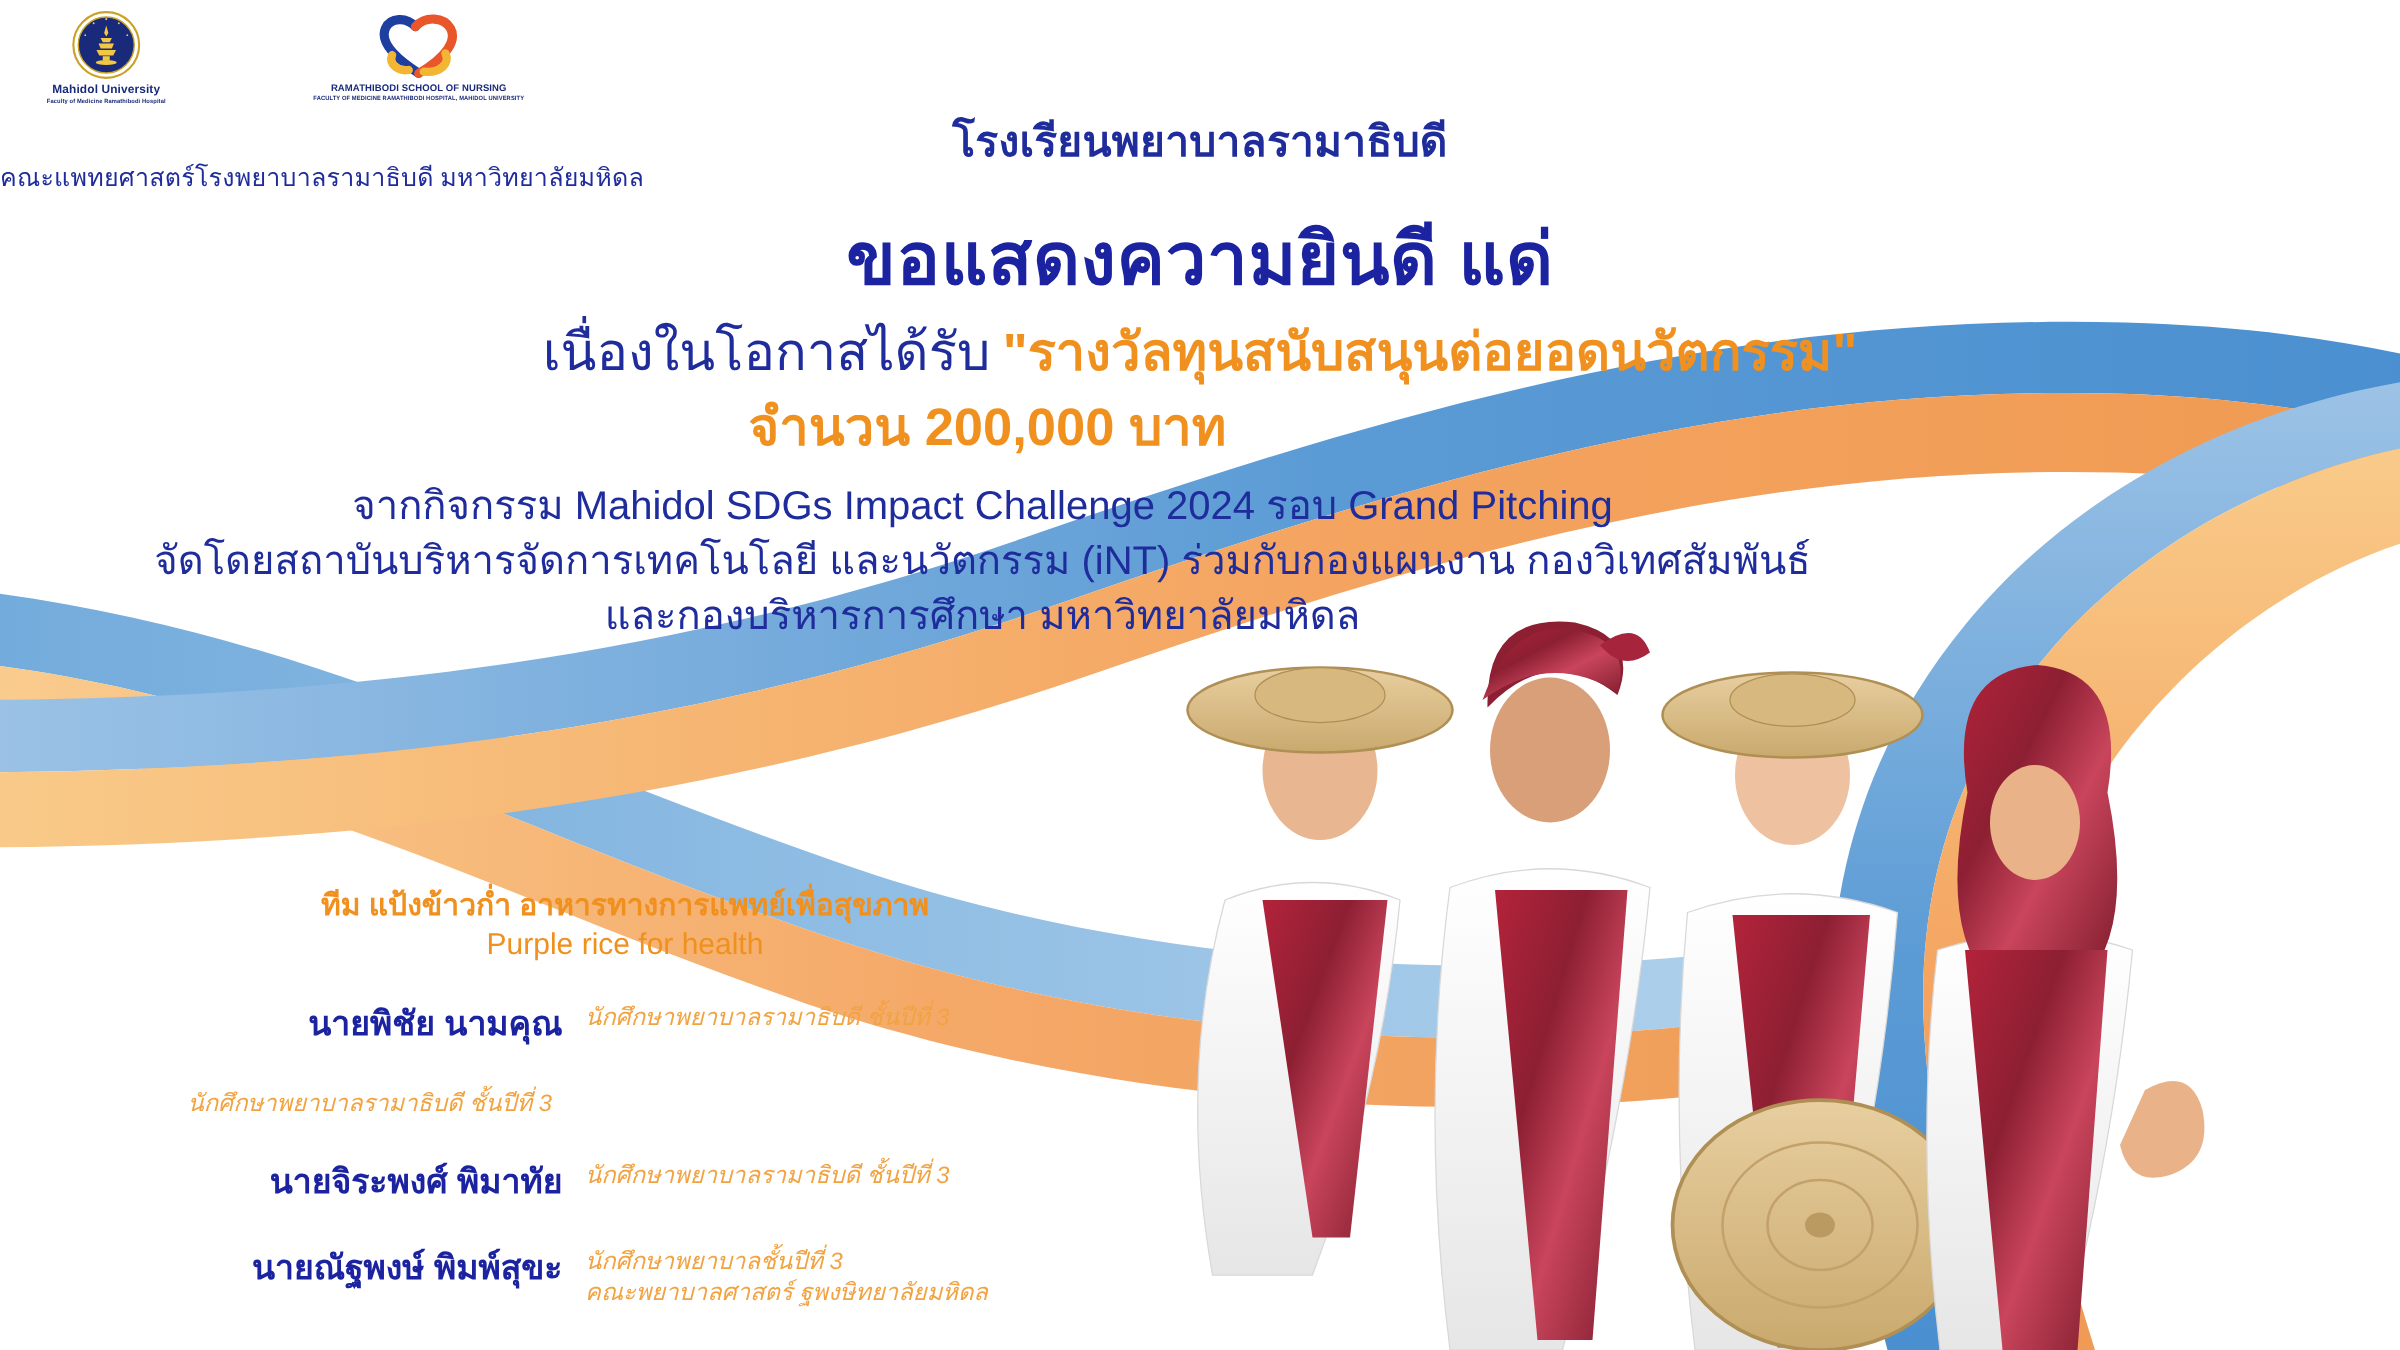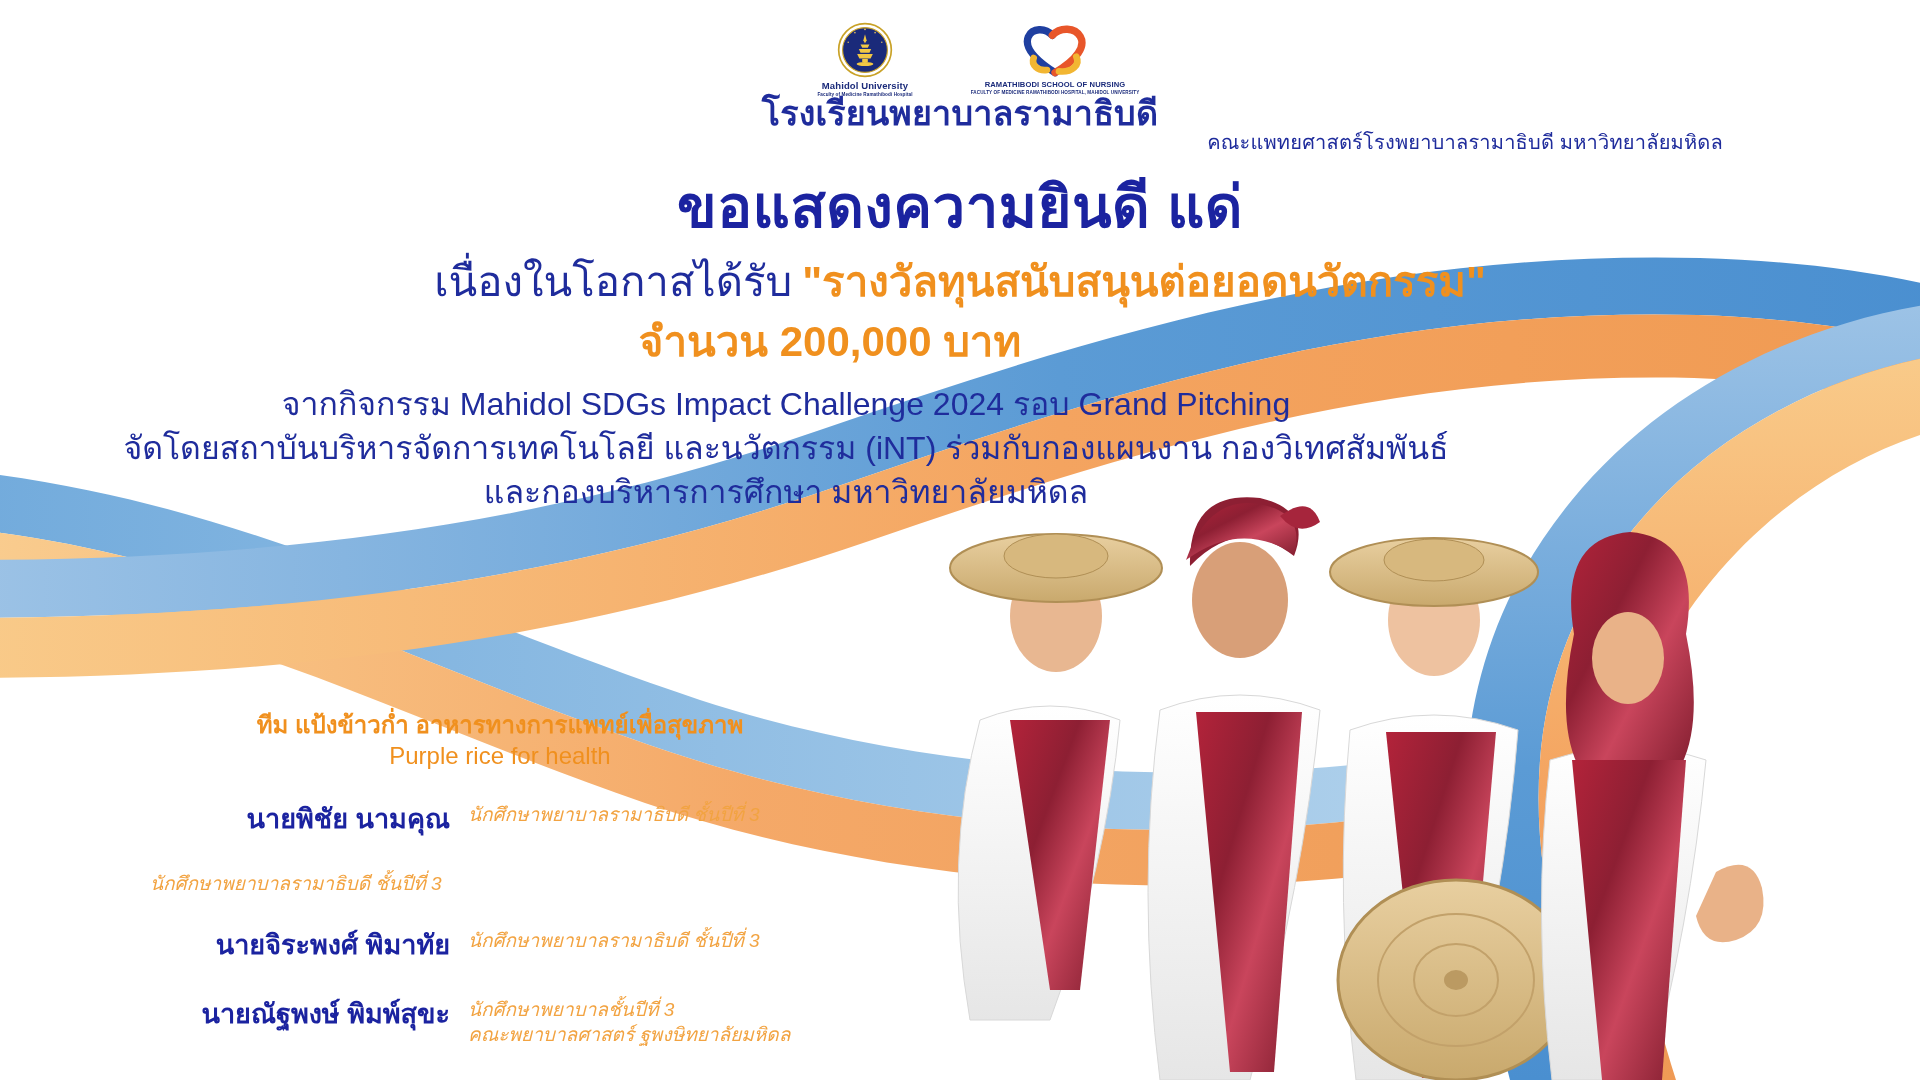--- a/index.html
+++ b/index.html
@@ -24,27 +24,26 @@
     position: absolute;
     left: 0; top: 0;
     width: 1920px;
     height: 1080px;
     pointer-events: none;
   }
 
   
   #logo-row {
     position: absolute;
-    top: 22px;
+    top: 8px;
     left: 0;
     width: 1920px;
     display: flex;
-    justify-content: center;
     align-items: flex-start;
-    gap: 20px;
+    gap: 80px;
   }
   .logo-block {
     display: flex;
     flex-direction: column;
     align-items: center;
     width: 170px;
   }
   .logo-mark {
     height: 56px;
     display: flex;
@@ -80,24 +79,25 @@
     font-size: 34px;
     font-weight: bold;
     color: #1f2c9c;
     letter-spacing: 0.2px;
   }
   #org-subtitle {
     position: absolute;
     top: 126px;
     left: 0;
     width: 1723px;
-    text-align: right;
+    text-align: left;
     font-size: 20px;
     color: #1f2c9c;
     letter-spacing: 0.2px;
+    font-family: Liberation Serif, serif;
   }
 
   
   #congrats {
     position: absolute;
     top: 160px;
     left: 0;
     width: 1920px;
     text-align: center;
     font-size: 58px;
@@ -124,21 +124,20 @@
   }
   #award-amount {
     position: absolute;
     top: 308px;
     left: 0;
     width: 1580px;
     text-align: center;
     font-size: 42px;
     font-weight: bold;
     color: #f0901e;
-    padding-left: 40px;
   }
 
   
   #event-desc {
     position: absolute;
     top: 382px;
     left: 0;
     width: 1572px;
     text-align: center;
     color: #1f2c9c;

